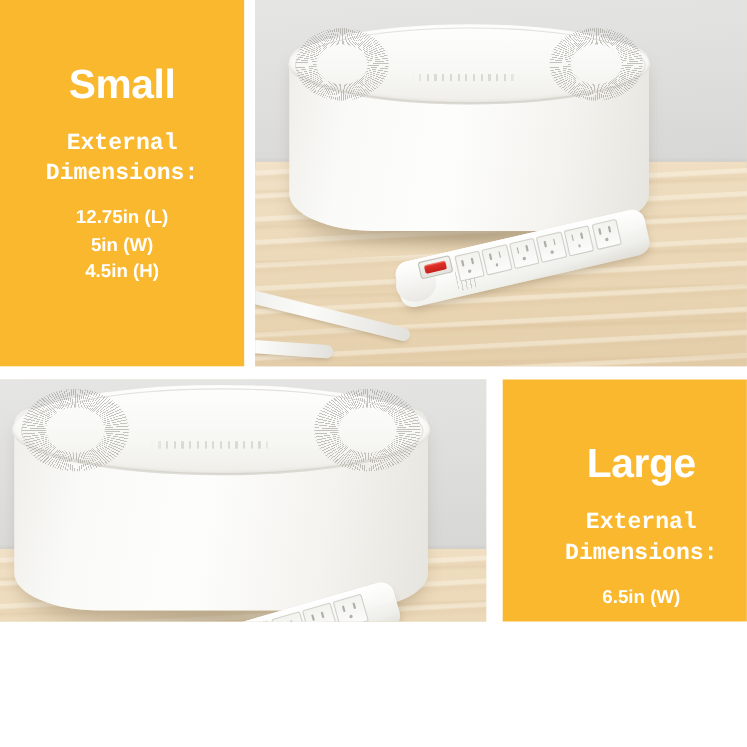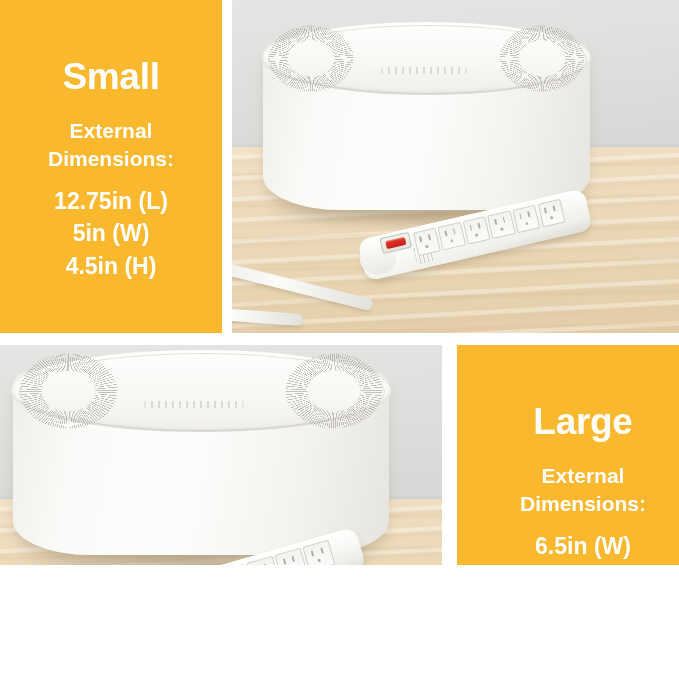--- a/index.html
+++ b/index.html
@@ -10,23 +10,23 @@
   
   .panel{position:absolute;background:#F9B82E;display:flex;flex-direction:column;
          align-items:center;justify-content:flex-start;box-sizing:border-box;overflow:hidden;}
   #panel-small{left:0;top:0;width:222px;height:333px;padding-top:58px;}
   #panel-large{left:457px;top:345px;width:222px;height:334px;padding-top:58px;padding-left:30px;}
 
   .panel-title{color:#FFFFFF;font-size:37px;font-weight:bold;line-height:1;
                letter-spacing:-0.3px;margin:0 0 22px 0;text-align:center;}
   .panel-sub{color:#FFFFFF;font-size:21px;font-weight:bold;line-height:1.33;
              text-align:center;margin:0 0 14px 0;}
-  .panel-sub span{display:block;}
+  .panel-sub span{display:block;font-family:Liberation Mono, monospace;}
   .dim-list{display:flex;flex-direction:column;align-items:center;gap:3px;}
-  .dim-line{color:#FFFFFF;font-size:23px;font-weight:bold;line-height:1.28;
+  .dim-line{color:#FFFFFF;font-size:17px;font-weight:bold;line-height:1.28;
             text-align:center;white-space:nowrap;}
 
   
   .photo{position:absolute;overflow:hidden;background:#EADCC2;}
   #photo-top{left:232px;top:0;width:447px;height:333px;}
   #photo-bottom{left:0;top:345px;width:442px;height:334px;}
 
   .wall{position:absolute;left:-6%;top:-2%;width:112%;
         background:linear-gradient(175deg,#E6E6E4 0%,#DEDEDC 55%,#D6D6D4 100%);}
   .wall::after{content:"";position:absolute;left:0;right:0;bottom:0;height:10px;

